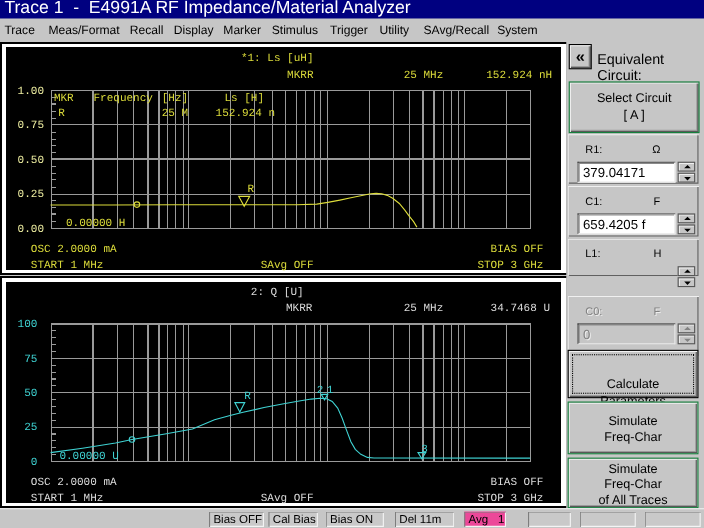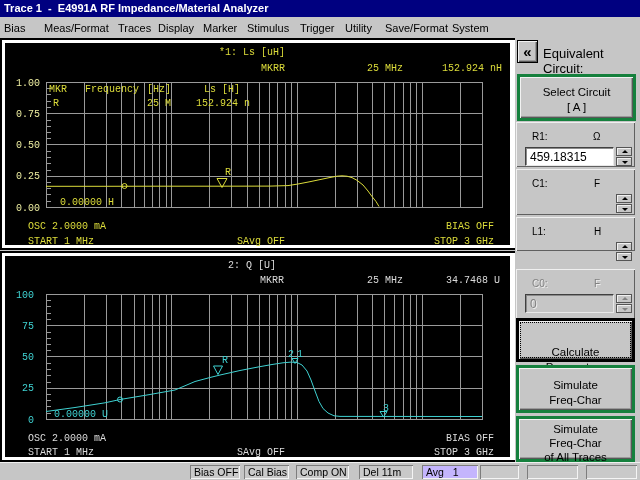--- a/index.html
+++ b/index.html
@@ -1,22 +1,22 @@
 <!DOCTYPE html>
 <html><head><meta charset="utf-8"><style>
 html,body{margin:0;padding:0;width:640px;height:480px;overflow:hidden;
   font-family:'Liberation Sans',sans-serif;background:#c6c6c6}
 *{box-sizing:border-box}
 #titlebar{position:absolute;left:0;top:0;width:640px;height:17px;background:#000080;
-  color:#fff;font-weight:bold;font-size:11px;line-height:16px;padding-left:4px}
+  color:#fff;font-weight:normal;font-size:16px;line-height:16px;padding-left:4px}
 #menubar{position:absolute;left:0;top:17px;width:640px;height:21px;background:#c6c6c6;
   font-size:11px;color:#000}
 #menubar span{position:absolute;top:5px}
 #panel{position:absolute;left:515px;top:38px;width:125px;height:424px;background:#c6c6c6}
-.btn{position:absolute;background:#c6c6c6;border:3px solid #15803d;
+.btn{position:absolute;background:#c6c6c6;border:1px solid #15803d;
   box-shadow:inset 1px 1px 0 #f2f2f2,inset -1px -1px 0 #585858,inset -2px -2px 0 #9a9a9a;
   font-size:11.5px;color:#000;text-align:center}
 .grp{position:absolute;left:1px;width:119px;background:#c6c6c6;
   box-shadow:inset 1px 1px 0 #f0f0f0,inset -1px -1px 0 #606060}
 .grp .lbl{position:absolute;top:9px;font-size:10px;color:#000}
 .fld{position:absolute;left:9px;top:25px;width:89px;height:19px;background:#fff;
   border-top:1px solid #404040;border-left:1px solid #404040;
   border-bottom:1px solid #e8e8e8;border-right:1px solid #e8e8e8;
   box-shadow:inset 1px 1px 0 #8a8a8a;
   font-size:12px;color:#000;line-height:18px;padding-left:4px}
@@ -32,29 +32,29 @@
 .dis .up{border-bottom-color:#828282}
 .dis .dn{border-top-color:#828282}
 #status{position:absolute;left:0;top:462px;width:640px;height:18px;background:#c6c6c6;
   border-top:1px solid #efefef}
 .seg{position:absolute;top:2px;height:14px;background:#c9c9c9;white-space:nowrap;overflow:hidden;
   box-shadow:inset 1px 1px 0 #7d7d7d,inset -1px -1px 0 #f4f4f4;
   font-size:10.5px;line-height:14px;padding-left:4px;color:#000}
 </style></head><body>
 <div id="titlebar">Trace 1&nbsp;&nbsp;-&nbsp;&nbsp;E4991A RF Impedance/Material Analyzer</div>
 <div id="menubar">
- <span style="left:4px">Bias</span>
+ <span style="left:4px">Trace</span>
  <span style="left:44px">Meas/Format</span>
- <span style="left:118px">Traces</span>
+ <span style="left:118px">Recall</span>
  <span style="left:158px">Display</span>
  <span style="left:203px">Marker</span>
  <span style="left:247px">Stimulus</span>
  <span style="left:300px">Trigger</span>
  <span style="left:345px">Utility</span>
- <span style="left:385px">Save/Format</span>
+ <span style="left:385px">SAvg/Recall</span>
  <span style="left:452px">System</span>
 </div>
 <svg width="515" height="424" viewBox="0 38 515 424" style="position:absolute;left:0;top:38px" shape-rendering="crispEdges">
 <rect x="0" y="38" width="515" height="212" fill="#000"></rect>
 <rect x="2" y="40" width="513" height="208" fill="#fff"></rect>
 <rect x="5" y="43" width="505" height="202" fill="#000"></rect>
 <rect x="0" y="251" width="515" height="211" fill="#000"></rect>
 <rect x="2" y="253" width="513" height="207" fill="#fff"></rect>
 <rect x="5" y="256" width="505" height="201" fill="#000"></rect>
 <g stroke="#9a9a9a" stroke-width="1">
@@ -217,33 +217,34 @@
 </g>
 </svg>
 <div id="panel">
  <div class="btn" style="left:2px;top:2px;width:21px;height:23px;border:1px solid #000;
    font-size:15px;font-weight:bold;line-height:21px">«</div>
  <div style="position:absolute;left:28px;top:8px;font-size:13px">Equivalent Circuit:</div>
  <div class="btn" style="left:2px;top:36px;width:119px;height:47px;padding-top:8px;line-height:15px">Select Circuit<br>[ A ]</div>
  <div class="grp" style="top:84px;height:45px">
    <div class="lbl" style="left:16px">R1:</div>
       <div class="lbl" style="left:77px">Ω</div>
-   <div class="fld">459.18315</div>
+   <div class="fld">379.04171</div>
    <div class="spin">
         <div class="sb" style="top:0">
           <div class="arr up"></div>
         </div>
    <div class="sb" style="top:10px">
           <div class="arr dn"></div>
         </div>
       </div>
  </div>
  <div class="grp" style="top:131px;height:46px">
    <div class="lbl" style="left:16px">C1:</div>
       <div class="lbl" style="left:78px">F</div>
+   <div class="fld">659.4205 f</div>
    <div class="spin">
         <div class="sb" style="top:0">
           <div class="arr up"></div>
         </div>
    <div class="sb" style="top:10px">
           <div class="arr dn"></div>
         </div>
       </div>
  </div>
  <div class="grp" style="top:179px;height:34px">
@@ -274,19 +275,19 @@
  <div class="btn" style="left:1px;top:280px;width:119px;height:44px;padding-top:24px;
    line-height:14.5px;border-color:#000;outline:1px dotted #000;outline-offset:-5px">Calculate<br>Parameters</div>
  <div class="btn" style="left:1px;top:327px;width:119px;height:48px;padding-top:10px;
    line-height:14.5px">Simulate<br>Freq-Char</div>
  <div class="btn" style="left:1px;top:378px;width:119px;height:46px;padding-top:3px;
    line-height:14px">Simulate<br>Freq-Char<br>of All Traces</div>
 </div>
 <div id="status">
  <div class="seg" style="left:190px;width:50px">Bias OFF</div>
  <div class="seg" style="left:244px;width:45px">Cal Bias</div>
- <div class="seg" style="left:296px;width:53px">Comp ON</div>
+ <div class="seg" style="left:296px;width:53px">Bias ON</div>
  <div class="seg" style="left:359px;width:54px">Del 11m</div>
- <div class="seg" style="left:422px;width:56px;background:#c4b5fd">Avg&nbsp;&nbsp;&nbsp;1</div>
+ <div class="seg" style="left:422px;width:38px;background:#ec4899">Avg&nbsp;&nbsp;&nbsp;1</div>
  <div class="seg" style="left:480px;width:39px"></div>
  <div class="seg" style="left:527px;width:51px"></div>
  <div class="seg" style="left:586px;width:51px"></div>
 </div>
 
 </body></html>

